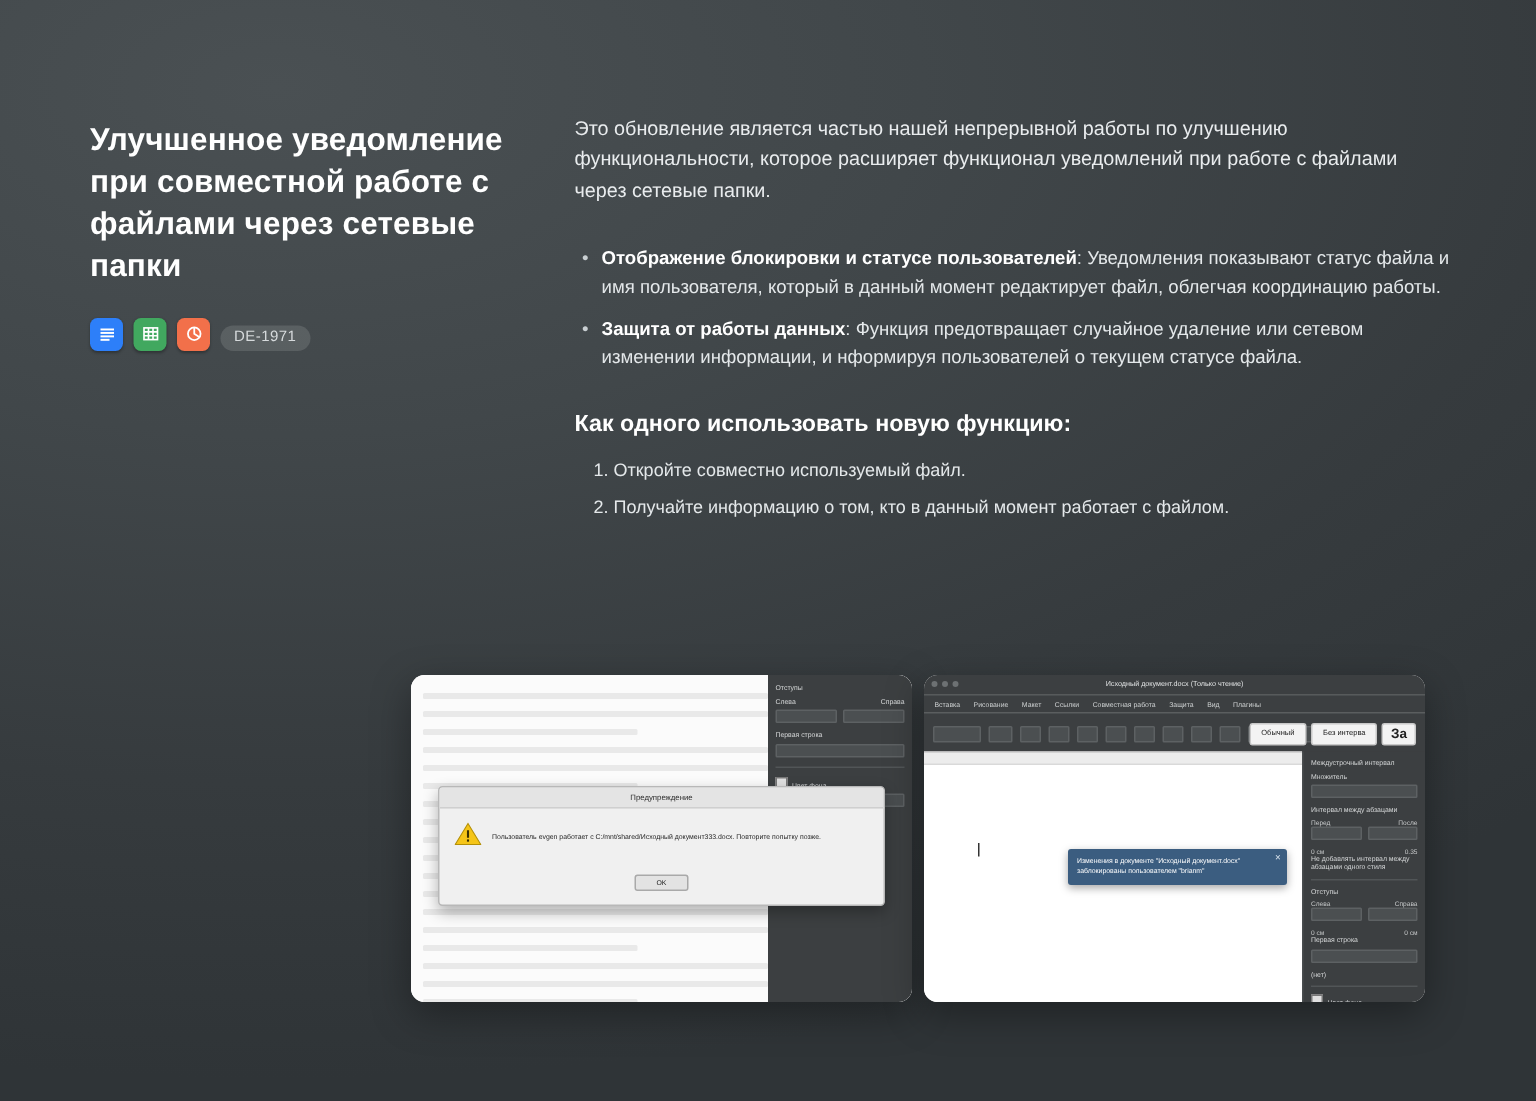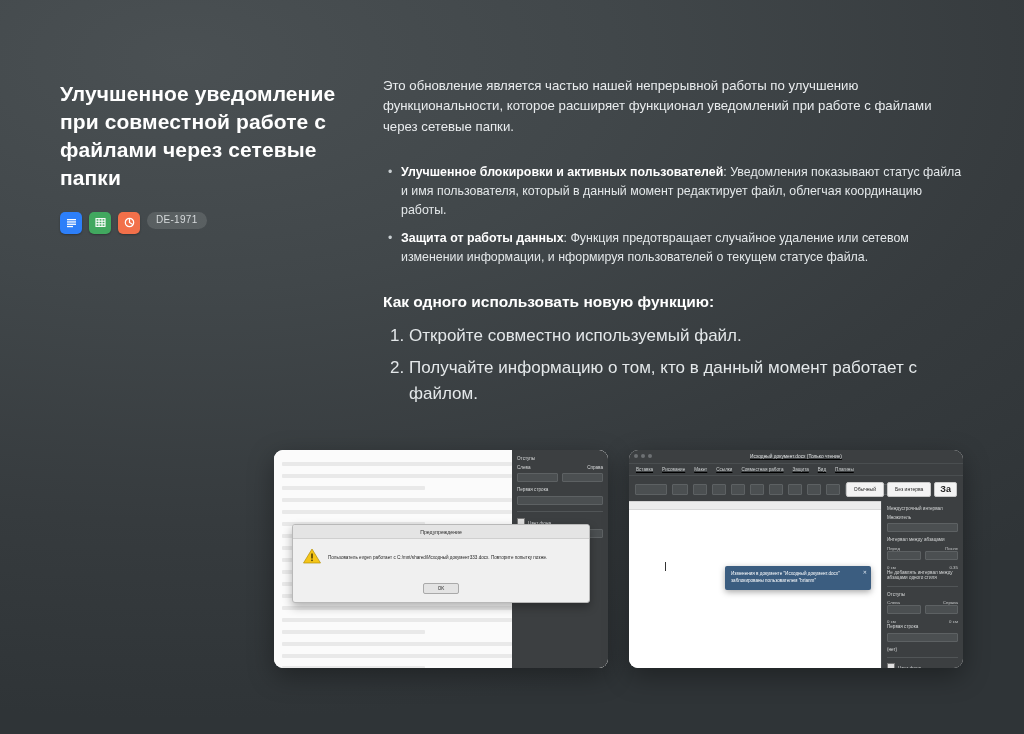--- a/index.html
+++ b/index.html
@@ -34,21 +34,21 @@
     color: #ffffff;
     font-size: 21px;
     line-height: 1.33;
     font-weight: bold;
     margin: 0;
     letter-spacing: 0.1px;
   }
   .badges {
     margin-top: 20px;
     display: flex;
-    align-items: flex-start;
+    align-items: flex-end;
     gap: 7px;
   }
   .app-icon {
     width: 22px;
     height: 22px;
     border-radius: 5px;
     display: flex;
     align-items: center;
     justify-content: center;
     box-shadow: 0 1px 2px rgba(0,0,0,0.3);
@@ -100,36 +100,36 @@
     content: "•";
     position: absolute;
     left: -13px;
     top: 0;
     color: #c9cfd2;
   }
   ul.features b { color: #ffffff; }
   ol.steps {
     margin: 0;
     padding: 0 0 0 26px;
-    font-size: 17px;
+    font-size: 12px;
     line-height: 1.5;
     color: #e4e8ea;
   }
   ol.steps li { margin-bottom: 7px; }
 
   
   .shot {
     position: absolute;
     background: #ffffff;
     border-radius: 9px;
     overflow: hidden;
     box-shadow: 0 8px 26px rgba(0,0,0,0.35);
   }
   .shot-a { left: 274px; top: 450px; width: 334px; height: 218px; }
-  .shot-b { left: 629px; top: 450px; width: 334px; height: 218px; text-decoration: underline; }
+  .shot-b { left: 616px; top: 450px; width: 334px; height: 218px; }
 
   
   .doc-body {
     position: absolute;
     left: 0; top: 0; right: 0; bottom: 0;
     background: #fbfbfb;
   }
   .doc-lines { position: absolute; left: 8px; top: 12px; right: 96px; }
   .doc-line {
     height: 4px;
@@ -387,21 +387,21 @@
       </span>
       <span class="tag">DE-1971</span>
     </div>
   </div>
 
   <div class="right-col">
     <p class="intro">Это обновление является частью нашей непрерывной работы по улучшению функциональности, которое расширяет функционал уведомлений при работе с файлами через сетевые папки.</p>
 
     <ul class="features">
       <li>
-        <b>Улучшенное блокировки и активных пользователей</b><span>: Уведомления показывают статус файла и имя пользователя, который в данный момент редактирует файл, облегчая координацию работы.</span>
+        <b>Отображение блокировки и статусе пользователей</b><span>: Уведомления показывают статус файла и имя пользователя, который в данный момент редактирует файл, облегчая координацию работы.</span>
       </li>
       <li>
         <b>Защита от работы данных</b><span>: Функция предотвращает случайное удаление или сетевом изменении информации, и нформируя пользователей о текущем статусе файла.</span>
       </li>
     </ul>
 
     <h2 class="sec-title">Как одного использовать новую функцию:</h2>
     <ol class="steps">
       <li>Откройте совместно используемый файл.</li>
       <li>Получайте информацию о том, кто в данный момент работает с файлом.</li>

